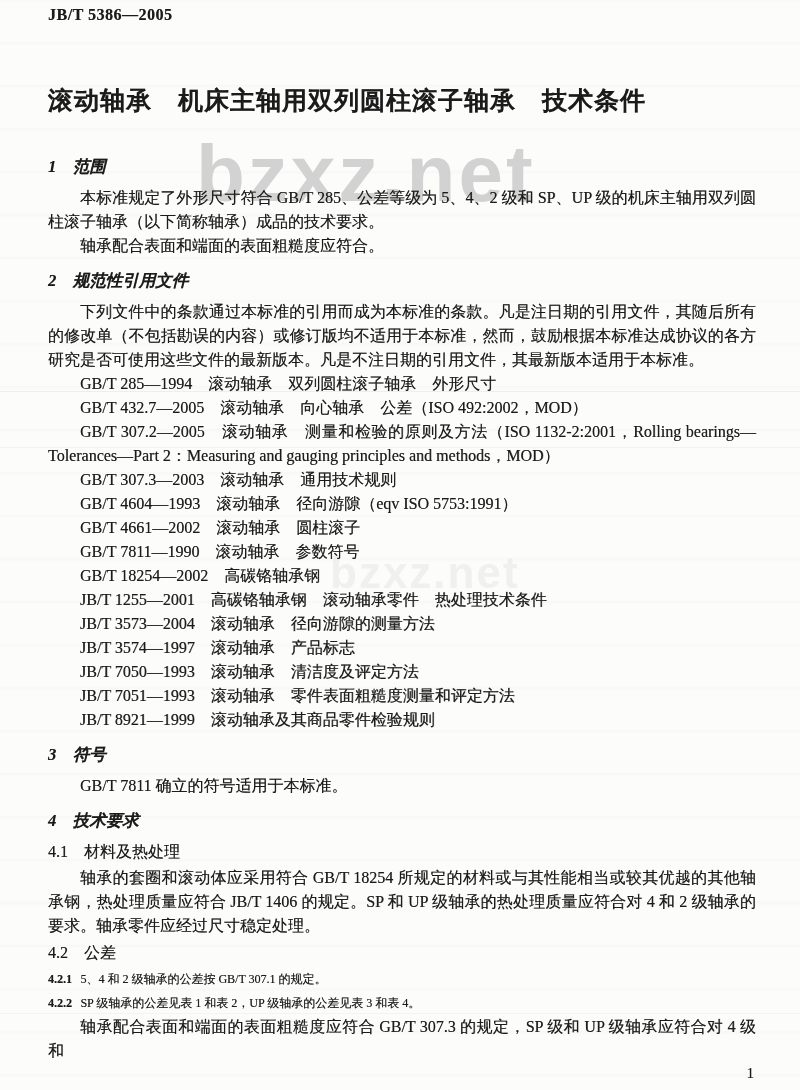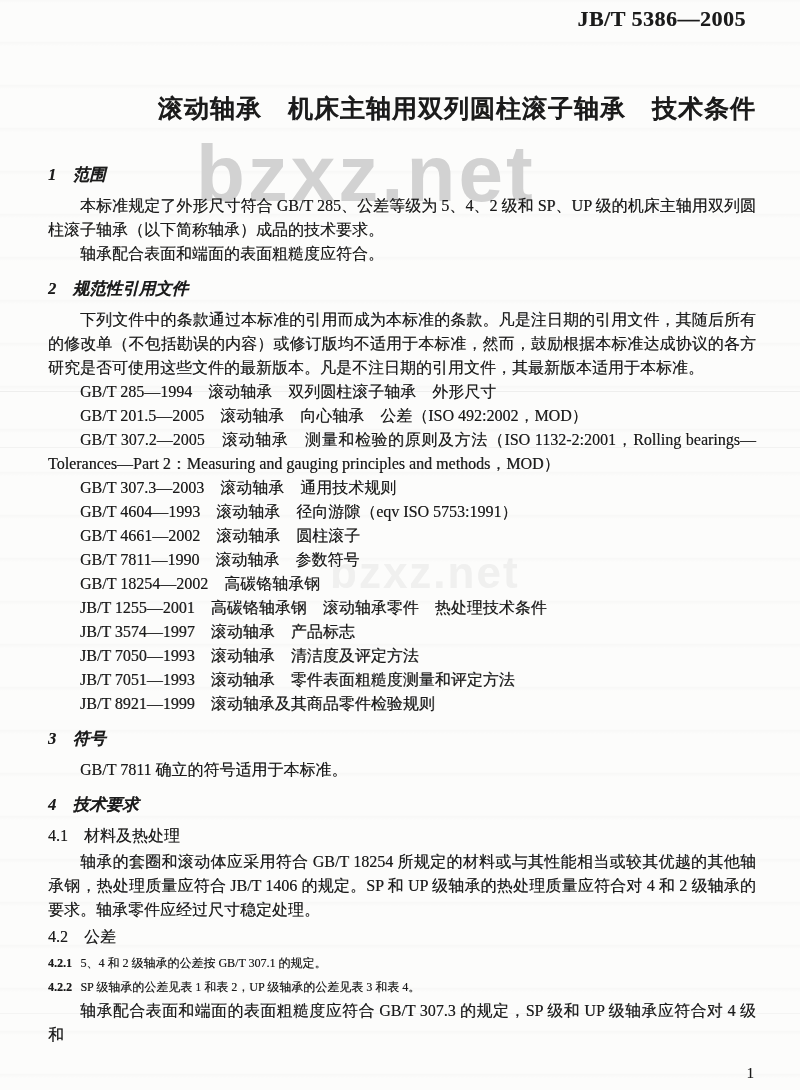--- a/index.html
+++ b/index.html
@@ -17,28 +17,28 @@
     font-family: "Liberation Serif", "DejaVu Serif", serif;
     color: #1b1b1b;
     text-shadow: 0.3px 0.3px 0.4px rgba(20,20,20,0.55);
   }
   .content {
     position: relative;
     z-index: 1;
     padding: 6px 44px 0 48px;
   }
   .header-code {
-    text-align: right;
+    text-align: left;
     font-weight: bold;
-    font-size: 22px;
+    font-size: 16px;
     padding-right: 10px;
     letter-spacing: 0.5px;
   }
   .doc-title {
-    text-align: right;
+    text-align: left;
     font-weight: bold;
     font-size: 25px;
     margin-top: 60px;
     letter-spacing: 1px;
   }
   .watermark {
     position: absolute;
     z-index: 0;
     left: 196px;
     top: 128px;
@@ -130,28 +130,29 @@
 
     <h1 class="doc-title">滚动轴承　机床主轴用双列圆柱滚子轴承　技术条件</h1>
 
     <h2 class="sec-h first">1　范围</h2>
     <p class="body-p">本标准规定了外形尺寸符合 GB/T 285、公差等级为 5、4、2 级和 SP、UP 级的机床主轴用双列圆柱滚子轴承（以下简称轴承）成品的技术要求。</p>
     <p class="body-p">轴承配合表面和端面的表面粗糙度应符合。</p>
 
     <h2 class="sec-h">2　规范性引用文件</h2>
     <p class="body-p">下列文件中的条款通过本标准的引用而成为本标准的条款。凡是注日期的引用文件，其随后所有的修改单（不包括勘误的内容）或修订版均不适用于本标准，然而，鼓励根据本标准达成协议的各方研究是否可使用这些文件的最新版本。凡是不注日期的引用文件，其最新版本适用于本标准。</p>
     <p class="ref">GB/T 285—1994　滚动轴承　双列圆柱滚子轴承　外形尺寸</p>
-    <p class="ref">GB/T 201.5—2005　滚动轴承　向心轴承　公差（ISO 492:2002，MOD）</p>
+    <p class="ref">GB/T 432.7—2005　滚动轴承　向心轴承　公差（ISO 492:2002，MOD）</p>
     <p class="ref">GB/T 307.2—2005　滚动轴承　测量和检验的原则及方法（ISO 1132-2:2001，Rolling bearings—Tolerances—Part 2：Measuring and gauging principles and methods，MOD）</p>
     <p class="ref">GB/T 307.3—2003　滚动轴承　通用技术规则</p>
     <p class="ref">GB/T 4604—1993　滚动轴承　径向游隙（eqv ISO 5753:1991）</p>
     <p class="ref">GB/T 4661—2002　滚动轴承　圆柱滚子</p>
     <p class="ref">GB/T 7811—1990　滚动轴承　参数符号</p>
     <p class="ref">GB/T 18254—2002　高碳铬轴承钢</p>
     <p class="ref">JB/T 1255—2001　高碳铬轴承钢　滚动轴承零件　热处理技术条件</p>
+    <p class="ref">JB/T 3573—2004　滚动轴承　径向游隙的测量方法</p>
     <p class="ref">JB/T 3574—1997　滚动轴承　产品标志</p>
     <p class="ref">JB/T 7050—1993　滚动轴承　清洁度及评定方法</p>
     <p class="ref">JB/T 7051—1993　滚动轴承　零件表面粗糙度测量和评定方法</p>
     <p class="ref">JB/T 8921—1999　滚动轴承及其商品零件检验规则</p>
 
     <h2 class="sec-h">3　符号</h2>
     <p class="body-p">GB/T 7811 确立的符号适用于本标准。</p>
 
     <h2 class="sec-h">4　技术要求</h2>
 

